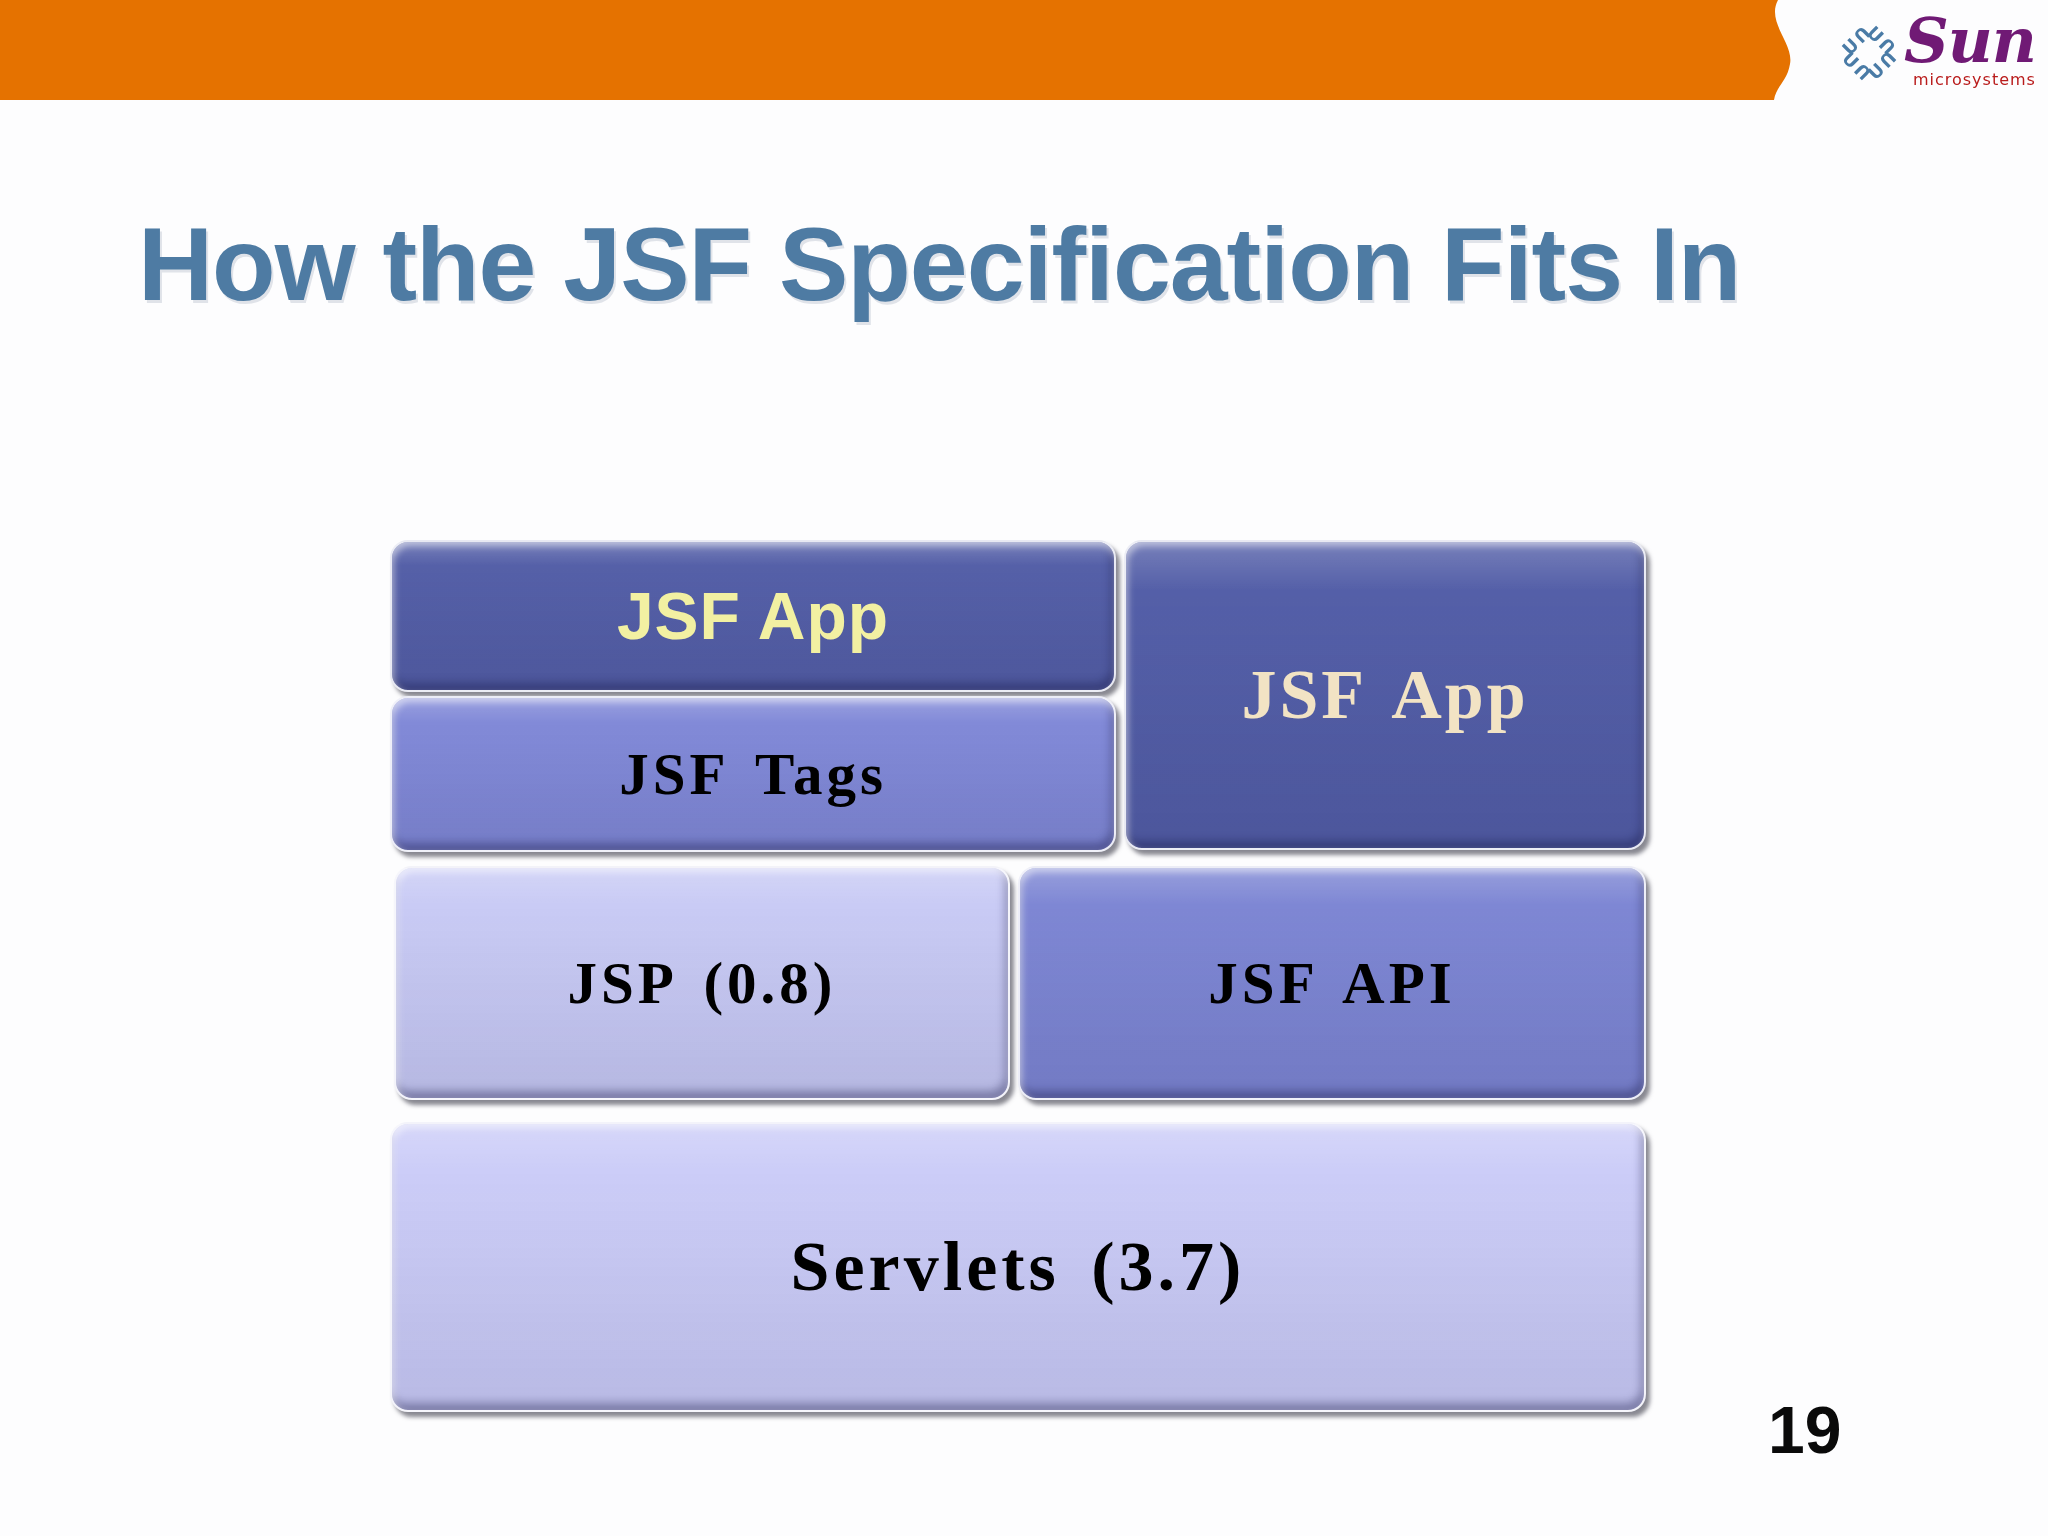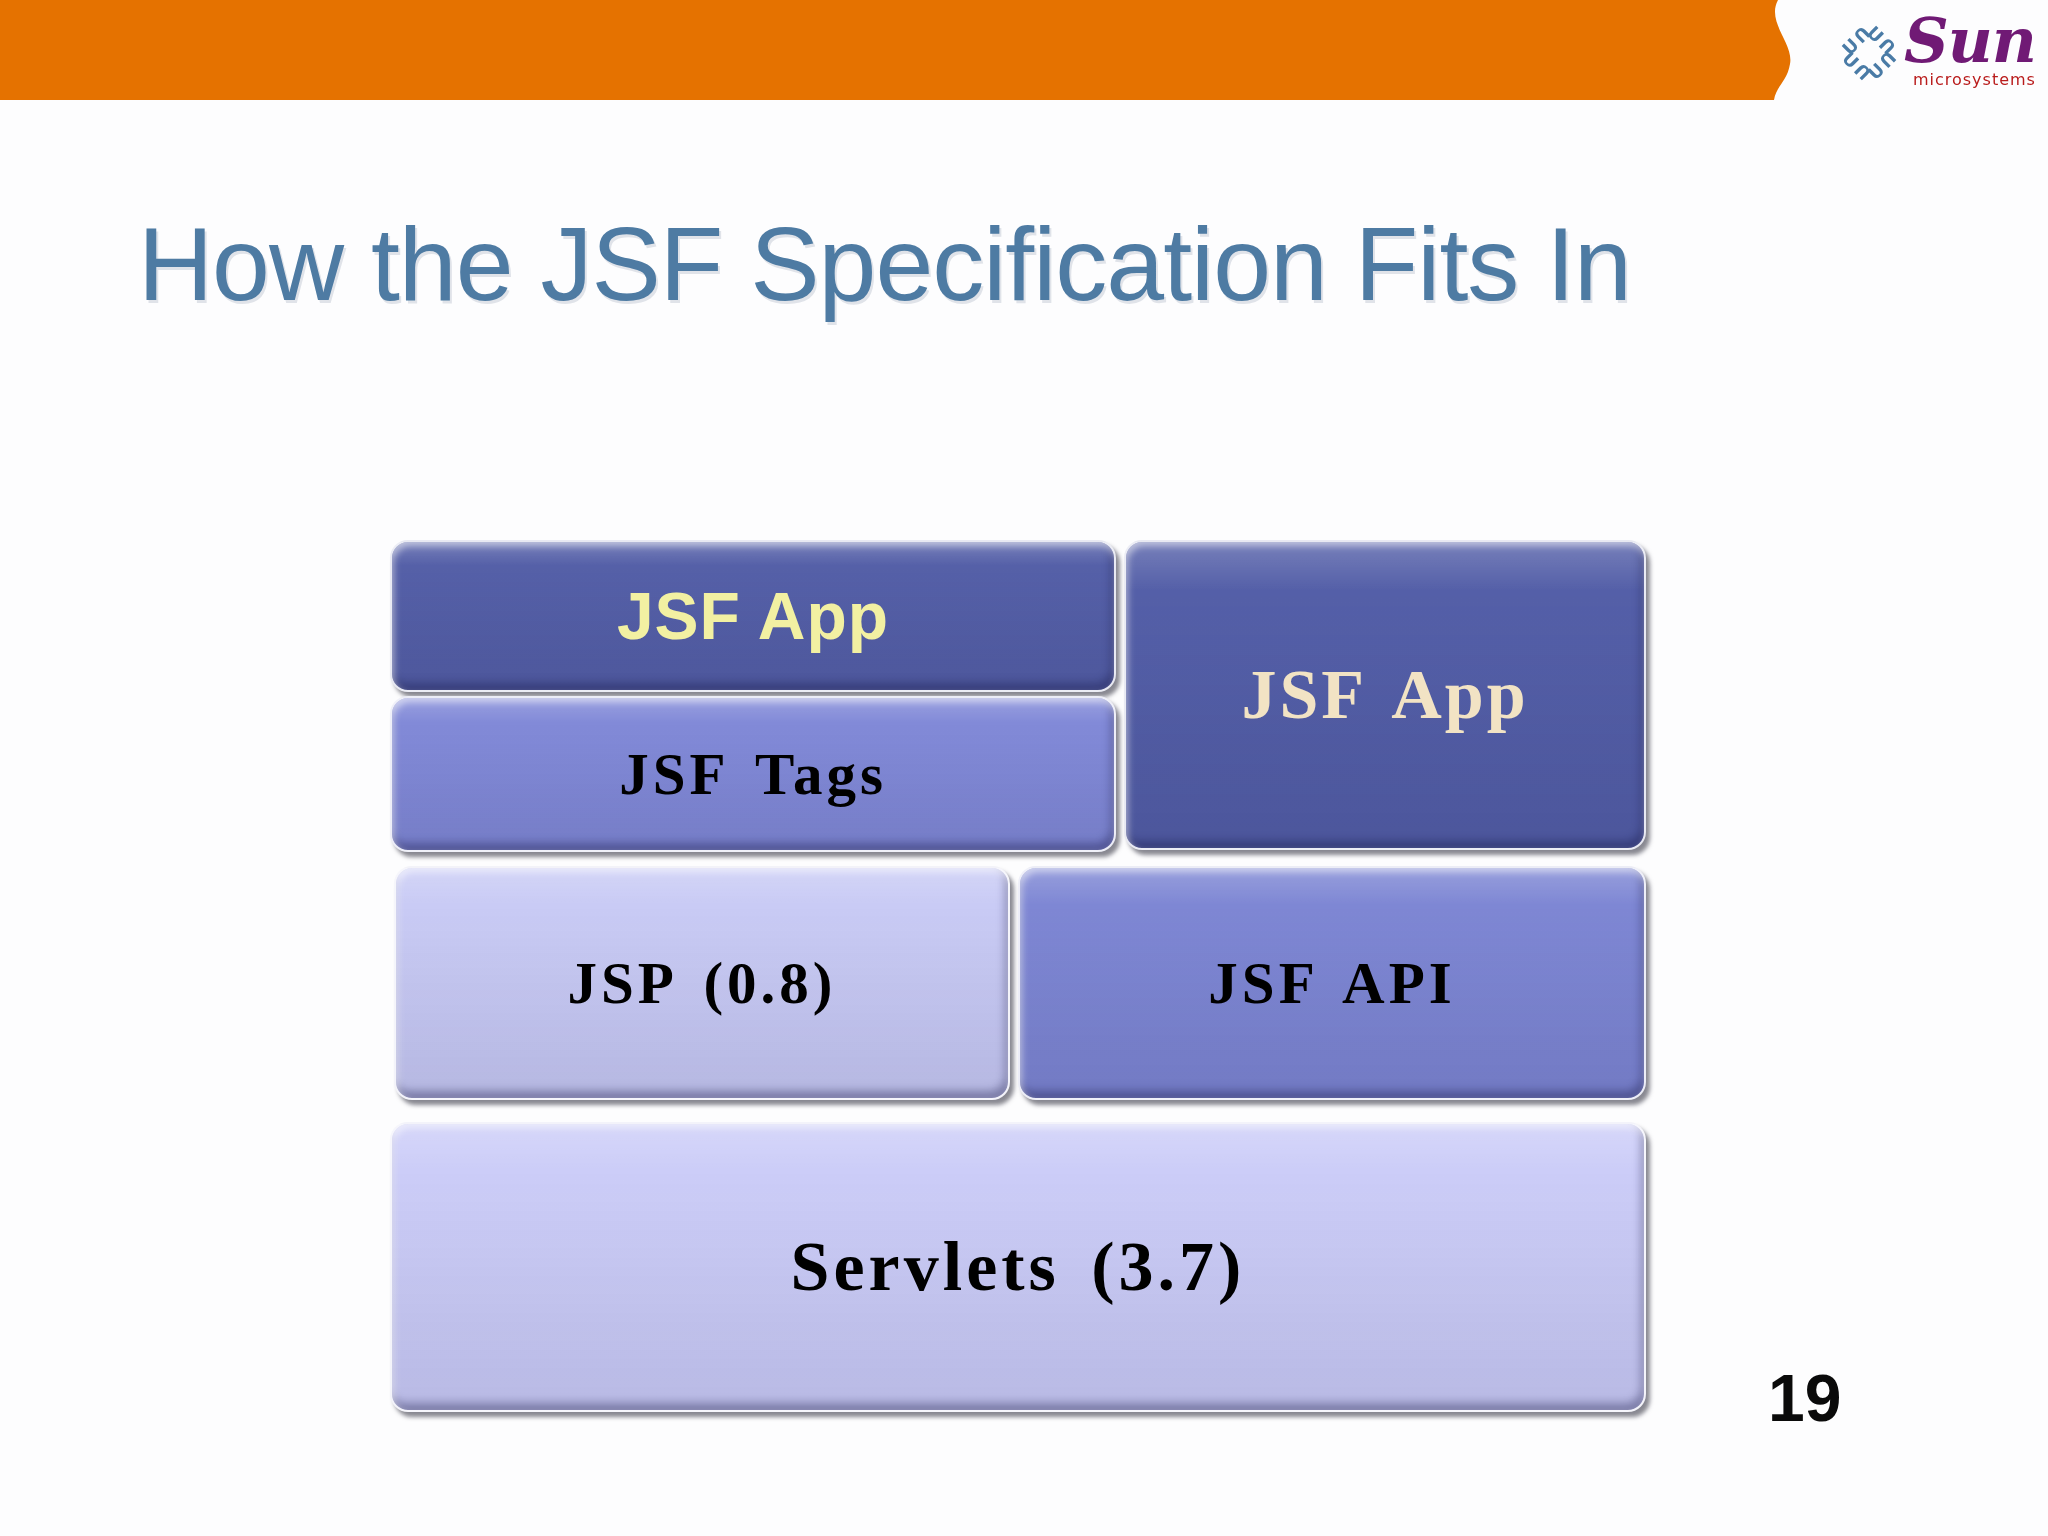--- a/index.html
+++ b/index.html
@@ -20,21 +20,21 @@
     font-size:62px;line-height:62px;color:#701a75;letter-spacing:-1px;
   }
   .sun-sub{
     font-family:"DejaVu Sans","Liberation Sans",sans-serif;font-size:16px;line-height:16px;
     color:#b91c1c;letter-spacing:1px;margin-top:0px;
   }
 
   
   .title{
     position:absolute;left:138px;top:210px;margin:0;width:1800px;
-    font-size:104px;font-weight:normal;letter-spacing:-1px;line-height:1.05;
+    font-size:104px;font-weight:bold;letter-spacing:-1px;line-height:1.05;
     color:#4e7ba3;text-shadow:2px 3px 0 rgba(150,160,178,0.28);
     white-space:nowrap;
   }
 
   
   .box{
     position:absolute;border-radius:18px;
     border:2px solid rgba(250,250,252,0.9);
     box-shadow:
       4px 5px 4px rgba(40,40,55,0.55),
@@ -56,21 +56,21 @@
   .box-jsf-tags     {left:390px; top:696px;  width:722px;  height:152px;}
   .box-jsf-app-right{left:1124px;top:540px;  width:518px;  height:306px;}
   .box-jsp          {left:394px; top:866px;  width:612px;  height:230px;}
   .box-jsf-api      {left:1018px;top:866px;  width:624px;  height:230px;}
   .box-servlets     {left:390px; top:1122px; width:1252px; height:286px;}
   .box-servlets .box-label{font-size:70px;}
   .box-jsf-app-right .box-label{font-size:70px;letter-spacing:3px;}
 
   
   .page-number{
-    position:absolute;left:1768px;top:1360px;
+    position:absolute;left:1768px;top:1392px;
     font-size:66px;font-weight:bold;color:#0a0a0a;
   }
 </style>
 </head>
 <body>
 
 <div class="slide">
 
   <svg class="top-bar" viewBox="0 0 1800 100" preserveAspectRatio="none" aria-hidden="true">
     <path d="M0,0 L1778,0 C1766,22 1794,44 1790,64 C1787,82 1776,86 1774,100 L0,100 Z" fill="#e57200"></path>

